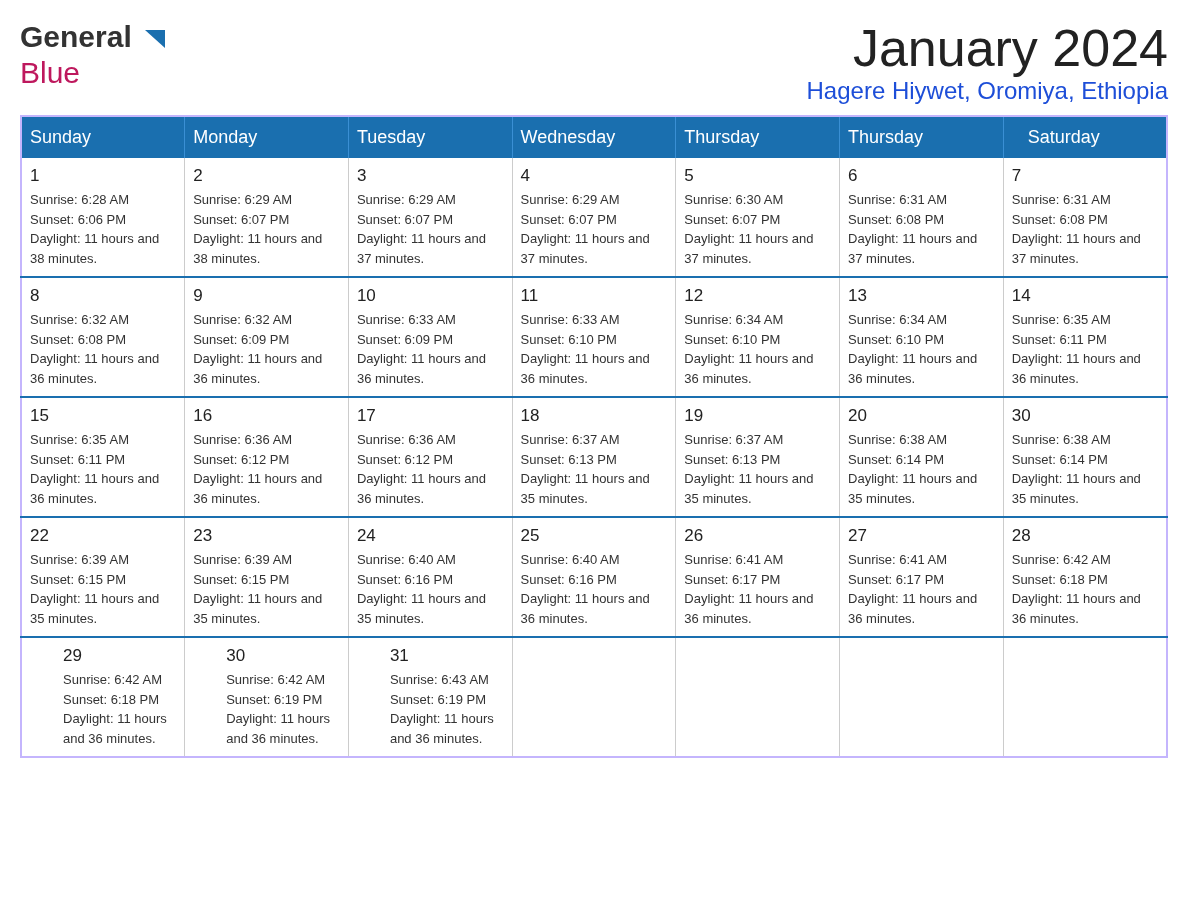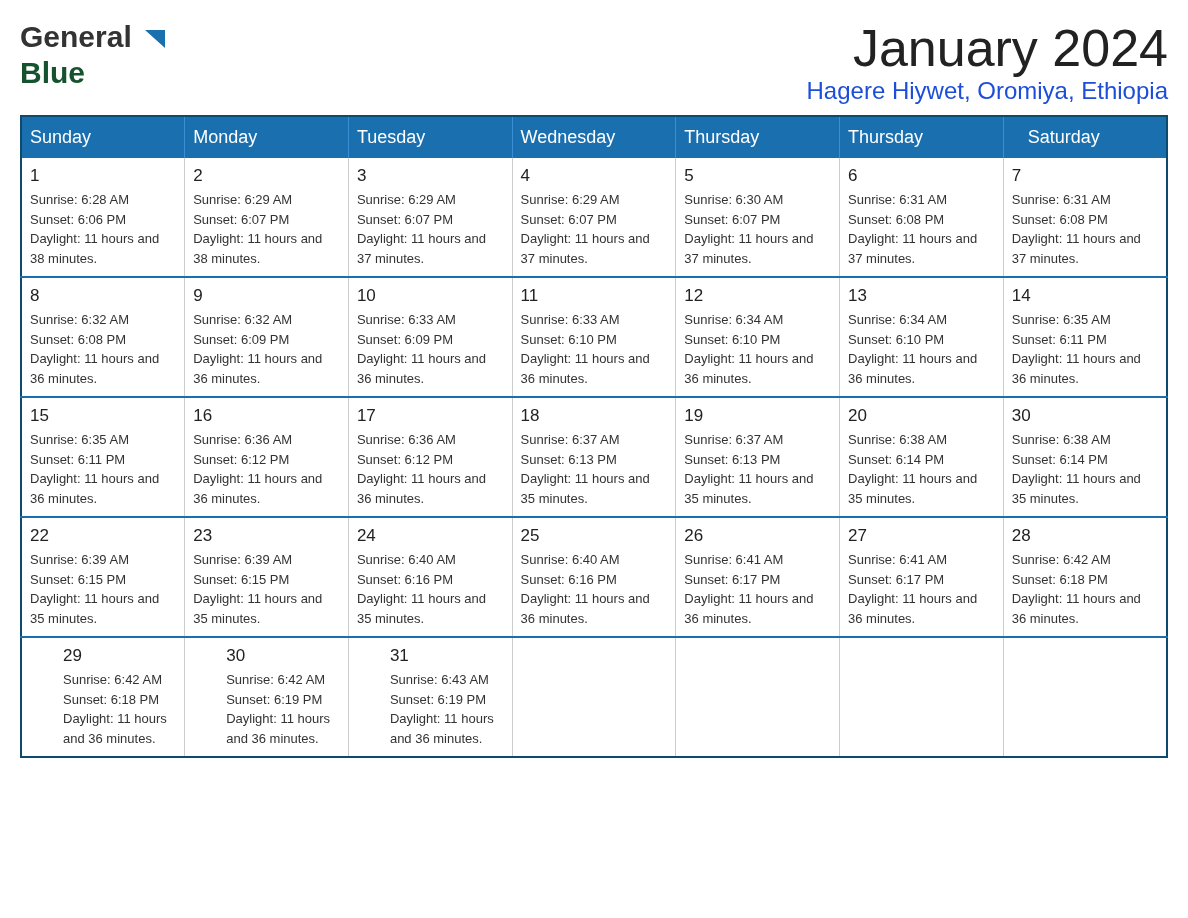--- a/index.html
+++ b/index.html
@@ -26,21 +26,21 @@
       line-height: 1.1;
     }
     .location-title {
       font-size: 24px;
       color: #1d4ed8;
       margin-top: 0;
     }
     .calendar {
       width: 100%;
       border-collapse: collapse;
-      border: 2px solid #0c4a6e;
+      border: 2px solid #c4b5fd;
     }
     .calendar th {
       background-color: #1a6faf;
       color: #fff;
       font-size: 18px;
       font-weight: normal;
       padding: 10px 8px;
       text-align: left;
       border-right: 1px solid #3a8fd4;
     }
@@ -82,21 +82,21 @@
   <div class="logo-block">
     <div style="font-size:30px;font-weight:bold;color:#333;line-height:1.15;">
       General<span style="display:inline-block;width:0;height:0;border-left:11px solid #1a6faf;border-right:0px solid transparent;border-bottom:0px solid transparent;border-top:0px solid transparent;margin-left:2px;vertical-align:middle;">
         
       </span><span style="display:inline-block;vertical-align:middle;margin-left:0px;">
         <svg width="20" height="18" viewBox="0 0 20 18" style="vertical-align:middle;margin-bottom:4px;">
           <polygon points="0,0 20,0 20,18" fill="#1a6faf"></polygon>
         </svg>
       </span>
     </div>
-    <div style="font-size:30px;font-weight:bold;color:#14532d;line-height:1.15;">Blue</div>
+    <div style="font-size:30px;font-weight:normal;color:#be185d;line-height:1.15;">Blue</div>
   </div>
   <div class="title-block">
     <div class="month-title">January 2024</div>
     <div class="location-title">Hagere Hiywet, Oromiya, Ethiopia</div>
   </div>
 </div>
 
 <table class="calendar">
   <thead>
     <tr>

